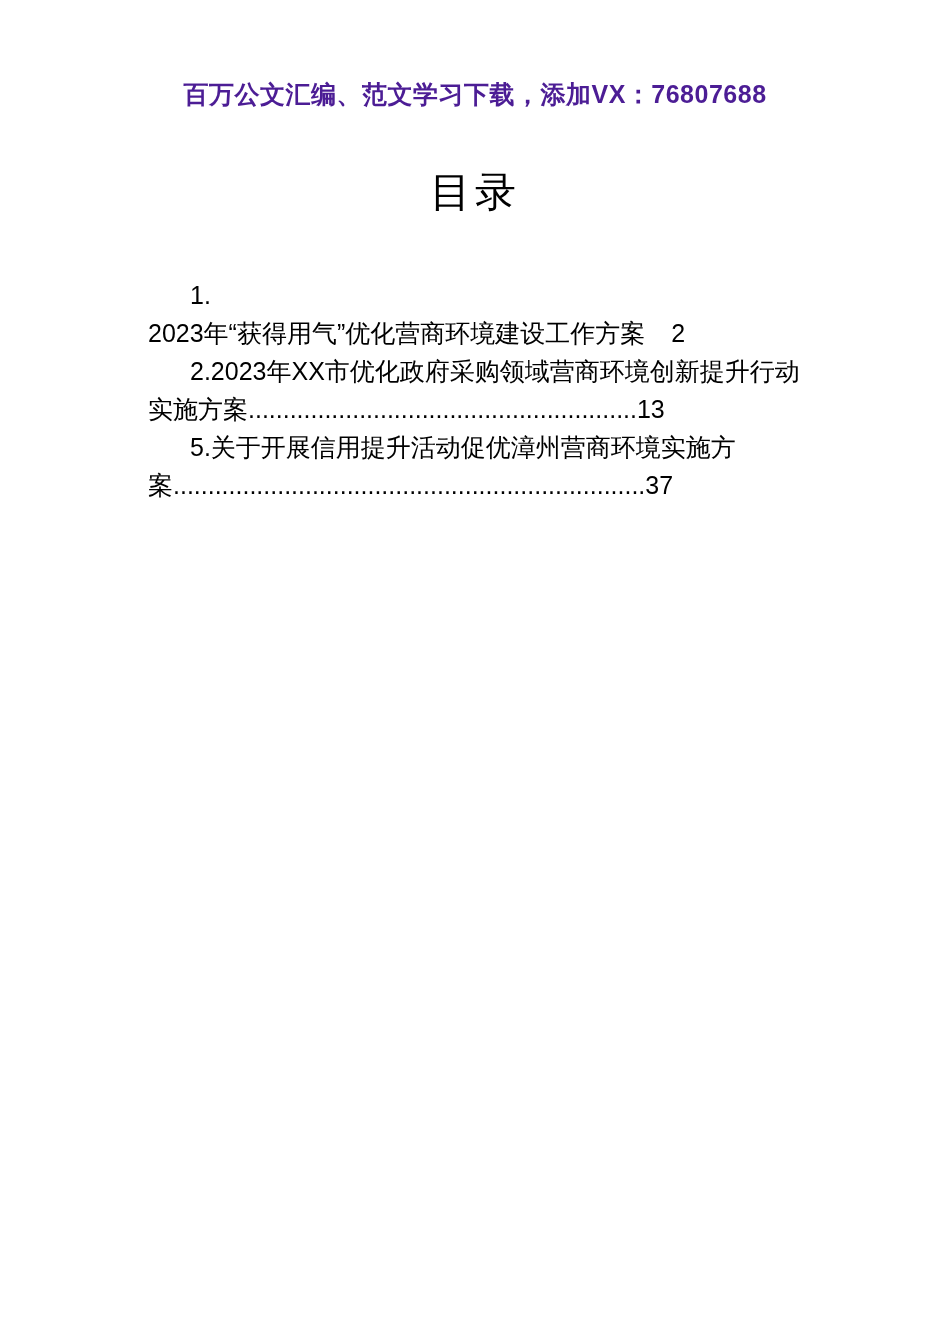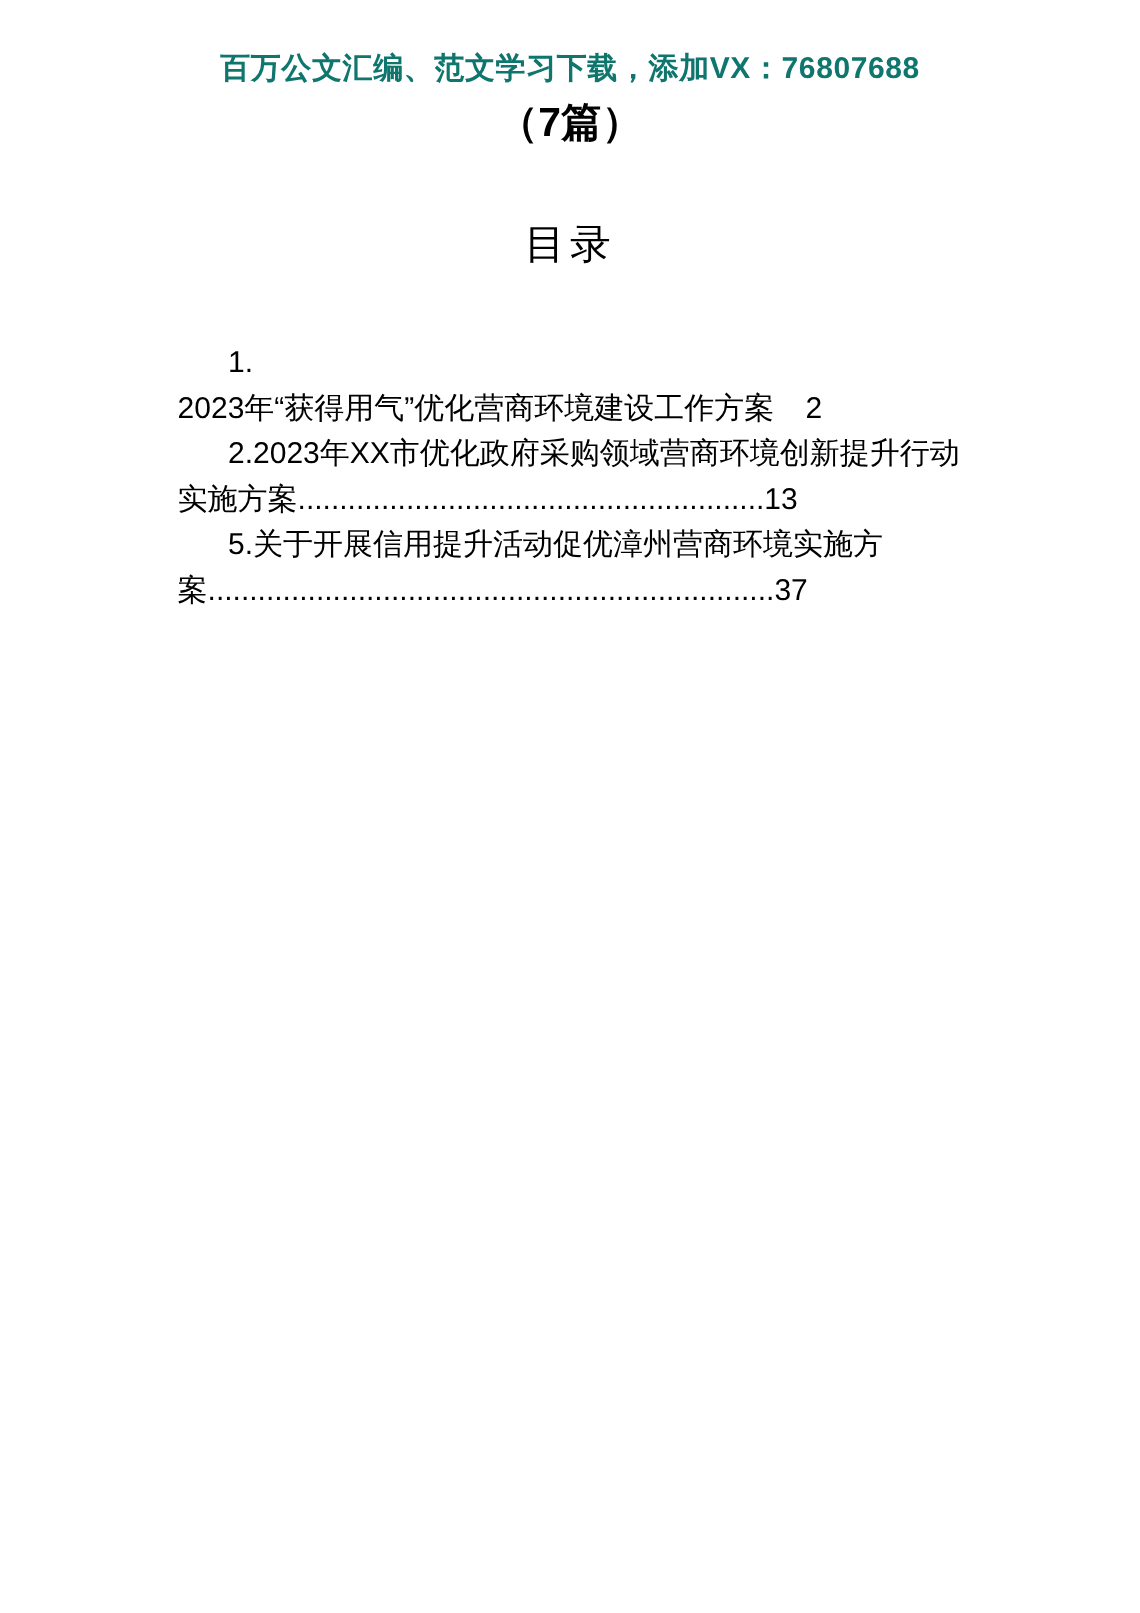--- a/index.html
+++ b/index.html
@@ -17,46 +17,46 @@
   }
   .page {
     width: 950px;
     height: 1344px;
     box-sizing: border-box;
     padding: 0;
     position: relative;
   }
   .banner {
     text-align: center;
-    color: #0f766e;
+    color: #4c1d95;
     font-weight: bold;
     font-size: 25px;
     letter-spacing: 0.5px;
-    margin-top: 40px;
+    margin-top: 78px;
     font-family: "Liberation Sans", sans-serif;
   }
   .doc-title {
     text-align: center;
     font-weight: bold;
     font-size: 37px;
     line-height: 1.55;
     margin-top: 62px;
     padding: 0 90px;
     font-family: "Liberation Sans", sans-serif;
   }
   .doc-subtitle {
     text-align: center;
     font-weight: bold;
     font-size: 34px;
     line-height: 1.4;
     margin-top: 6px;
   }
   .toc-heading {
     text-align: center;
-    font-size: 34px;
+    font-size: 41px;
     margin-top: 54px;
     letter-spacing: 4px;
   }
   .toc {
     margin-top: 56px;
     padding: 0 148px 0 148px;
     font-size: 25px;
     line-height: 1.52;
   }
   .toc-entry {
@@ -72,21 +72,20 @@
   .gap-sm { display: inline-block; width: 26px; }
 </style>
 </head>
 <body>
 
 <div class="page">
 
   <div class="banner">百万公文汇编、范文学习下载，添加VX：76807688</div>
 
 
-  <div class="doc-subtitle">（7篇）</div>
 
   <div class="toc-heading">目录</div>
 
   <div class="toc">
 
     <div class="toc-entry first-entry">
       <span>1.</span><br>
       <span>2023年“获得用气”优化营商环境建设工作方案</span><span class="gap-sm"></span><span>2</span>
     </div>
 

